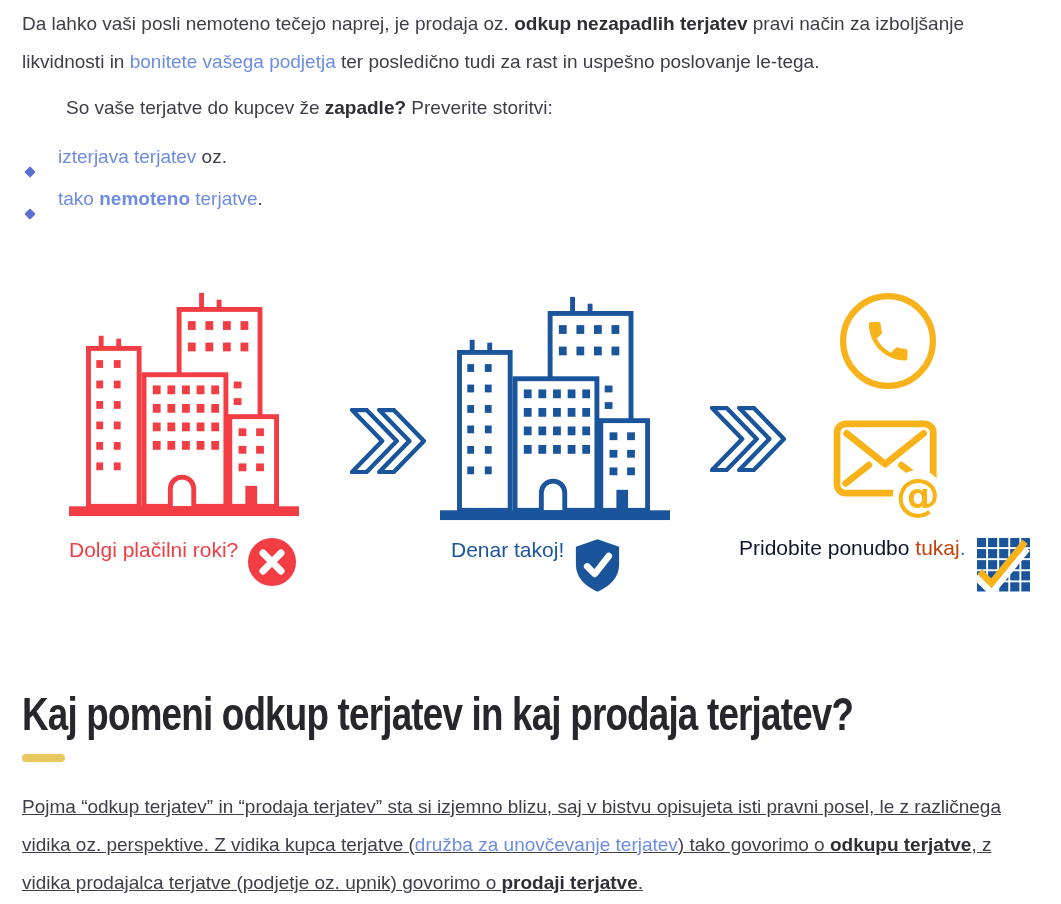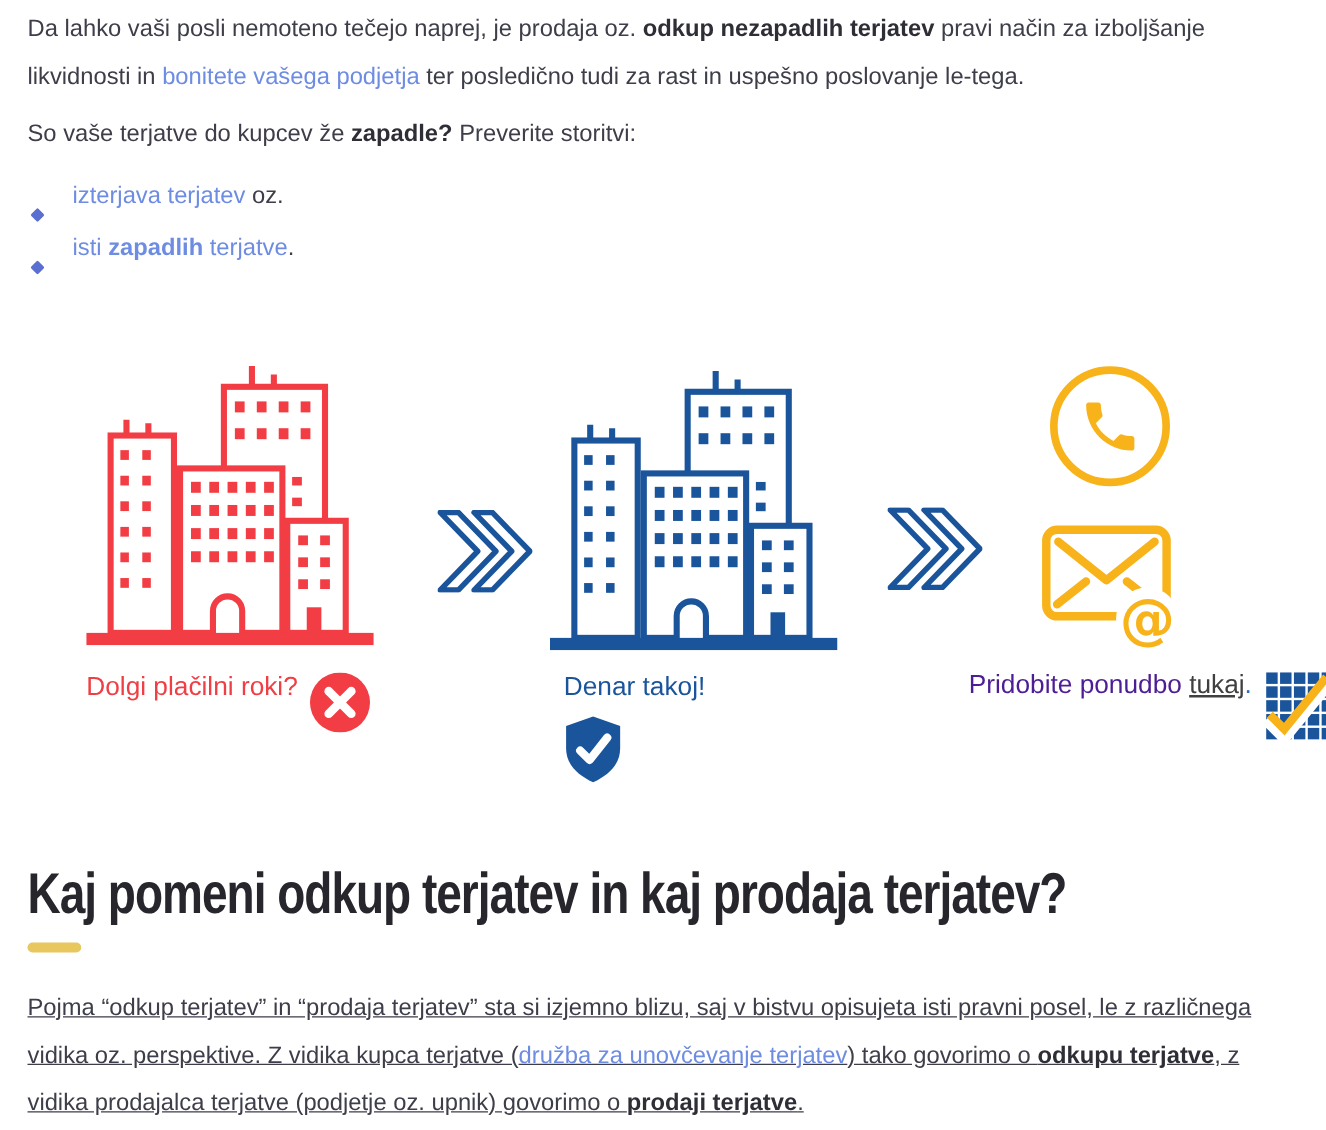--- a/index.html
+++ b/index.html
@@ -8,42 +8,42 @@
     width: 1061px; height: 904px;
     font-family: "Liberation Sans", "DejaVu Sans", sans-serif;
     color: #3d3e49;
     overflow: hidden;
   }
   .content { padding: 0 22px; }
 
   
   .para { font-size: 19px; line-height: 38px; }
   .p1 { margin-top: 5px; }
-  .p2 { margin-top: 8px; }
+  .p2 { margin-top: 8px; margin-left: 44px; }
   .para strong, .para b { font-weight: 700; color: #2e2e36; }
   a.link { color: #6d8ce2; text-decoration: none; cursor: pointer; }
   a.link b { color: #6d8ce2; }
 
   ul.services { list-style: none; margin-top: 11px; }
   ul.services li { font-size: 19px; line-height: 38px; display: flex; align-items: flex-end; }
   ul.services li + li { margin-top: 4px; }
   .diamond {
     width: 8px; height: 8px; background: #5b6fd0;
     transform: rotate(45deg); border-radius: 1px;
     margin: 0 24px 0 4px; flex: 0 0 auto;
   }
 
   
   .illustration { position: relative; height: 306px; margin-top: 70px; }
   .abs { position: absolute; }
   .caption { display: flex; align-items: flex-start; gap: 10px; height: 50px; font-size: 21px; white-space: nowrap; }
   .cap-red  { color: #ef3e44; }
   .cap-blue { color: #1a549b; }
-  .cap-yellow { color: #4c1d95; margin-left: 36px; }
-  .cap-link { color: #404040; text-decoration: underline; cursor: pointer; }
+  .cap-yellow { color: #0f172a; }
+  .cap-link { color: #c2410c; cursor: pointer; }
   .cap-period { color: #2e6cb5; }
   .c-red  { color: #f13d43; }
   .c-blue { color: #1a549b; }
   .c-yellow { color: #f7b319; }
   svg { display: block; }
 
   
   .h2 {
     margin-top: 96px;
     font-size: 46px; font-weight: 700; letter-spacing: -1px;
@@ -141,21 +141,21 @@
     <span>So vaše terjatve do kupcev že </span><strong>zapadle?</strong><span> Preverite storitvi:</span>
   </p>
 
   <ul class="services">
     <li>
       <span class="diamond"></span>
       <span><a class="link">izterjava terjatev</a><span> oz.</span></span>
     </li>
     <li>
       <span class="diamond"></span>
-      <span><a class="link"><span>isti </span><b>zapadlih</b><span> terjatve</span></a><span>.</span></span>
+      <span><a class="link"><span>tako </span><b>nemoteno</b><span> terjatve</span></a><span>.</span></span>
     </li>
   </ul>
 
   <div class="illustration">
 
     <div class="abs c-red" style="left:47px; top:0;">
       <svg width="230" height="230" viewBox="0 0 236 236">
           <use href="#buildings"></use>
         </svg>
     </div>
@@ -178,21 +178,21 @@
           <use href="#dbl-chevron"></use>
         </svg>
     </div>
 
     <div class="abs c-blue" style="left:418px; top:4px;">
       <svg width="230" height="230" viewBox="0 0 236 236">
           <use href="#buildings"></use>
         </svg>
     </div>
 
-    <div class="abs caption" style="left:429px; top:250px;flex-direction:column;">
+    <div class="abs caption" style="left:429px; top:250px;">
       <span class="cap-blue">Denar takoj!</span>
       <span class="c-blue">
         <svg width="47" height="55" viewBox="0 0 50 58">
           <path d="M25 1 L48 9 V28 C48 42 38 51 25 57 C12 51 2 42 2 28 V9 Z" fill="currentColor"></path>
           <path d="M14 30 L22 38 L37 19" fill="none" stroke="#fff" stroke-width="7" stroke-linecap="round" stroke-linejoin="round"></path>
         </svg>
       </span>
     </div>
 
     <div class="abs c-blue" style="left:688px; top:118px;">

